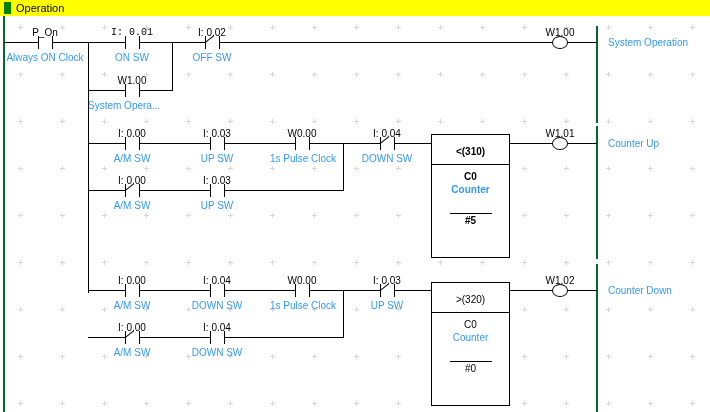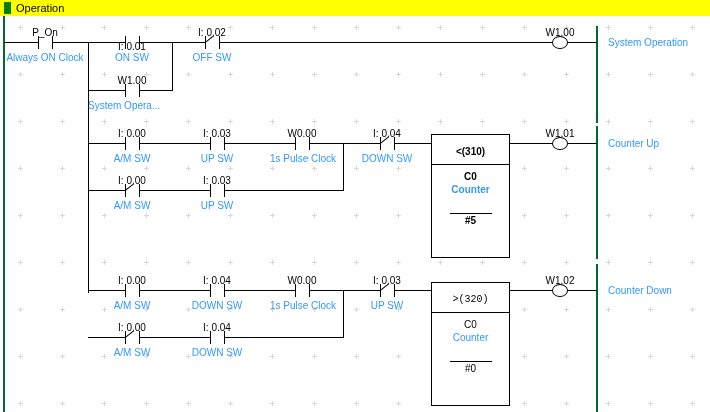--- a/index.html
+++ b/index.html
@@ -305,21 +305,21 @@
 
     <div class="v" style="left:88px; top:74px; height:203px;"></div>
 
     <div class="addr" style="left:15px;top:11px;width:60px;">P_On</div>
     <div class="contact" style="left:38px;top:20px;width:15px;height:13px;">
       <div class="bar l"></div>
       <div class="bar r"></div>
     </div>
     <div class="cmt" style="left:0px;top:36px;width:90px;">Always ON Clock</div>
 
-    <div class="addr" style="left:102px;top:25px;width:60px;">I: 0.01</div>
+    <div class="addr" style="left:102px;top:11px;width:60px;font-family:Liberation Mono, monospace;">I: 0.01</div>
     <div class="contact" style="left:125px;top:20px;width:15px;height:13px;">
       <div class="bar l"></div>
       <div class="bar r"></div>
     </div>
     <div class="cmt" style="left:102px;top:36px;width:60px;">ON SW</div>
 
     <div class="addr" style="left:182px;top:11px;width:60px;">I: 0.02</div>
     <div class="contact" style="left:205px;top:20px;width:15px;height:13px;">
       <div class="bar l"></div>
       <div class="bar r"></div>
@@ -473,21 +473,21 @@
 
     <div class="addr" style="left:187px;top:306px;width:60px;">I: 0.04</div>
     <div class="contact" style="left:210px;top:315px;width:15px;height:13px;">
       <div class="bar l"></div>
       <div class="bar r"></div>
     </div>
     <div class="cmt" style="left:182px;top:331px;width:70px;">DOWN SW</div>
 
     <div class="fb" style="left:431px;top:266px;width:79px;height:124px;">
       <div class="sep" style="top:29px;"></div>
-      <div class="op" style="top:11px;font-family:Liberation Mono, monospace;">&gt;(320)</div>
+      <div class="op" style="top:11px;">&gt;(320)</div>
       <div class="c0" style="top:36px;">C0</div>
       <div class="cn" style="top:49px;">Counter</div>
       <div class="pv" style="top:78px;width:42px;">#0</div>
     </div>
 
     <div class="addr" style="left:530px;top:259px;width:60px;">W1.02</div>
     <div class="coil" style="left:552px;top:268px;">
       <div class="ring"></div>
     </div>
     <div class="rungcmt" style="left:608px;top:269px;">Counter Down</div>

